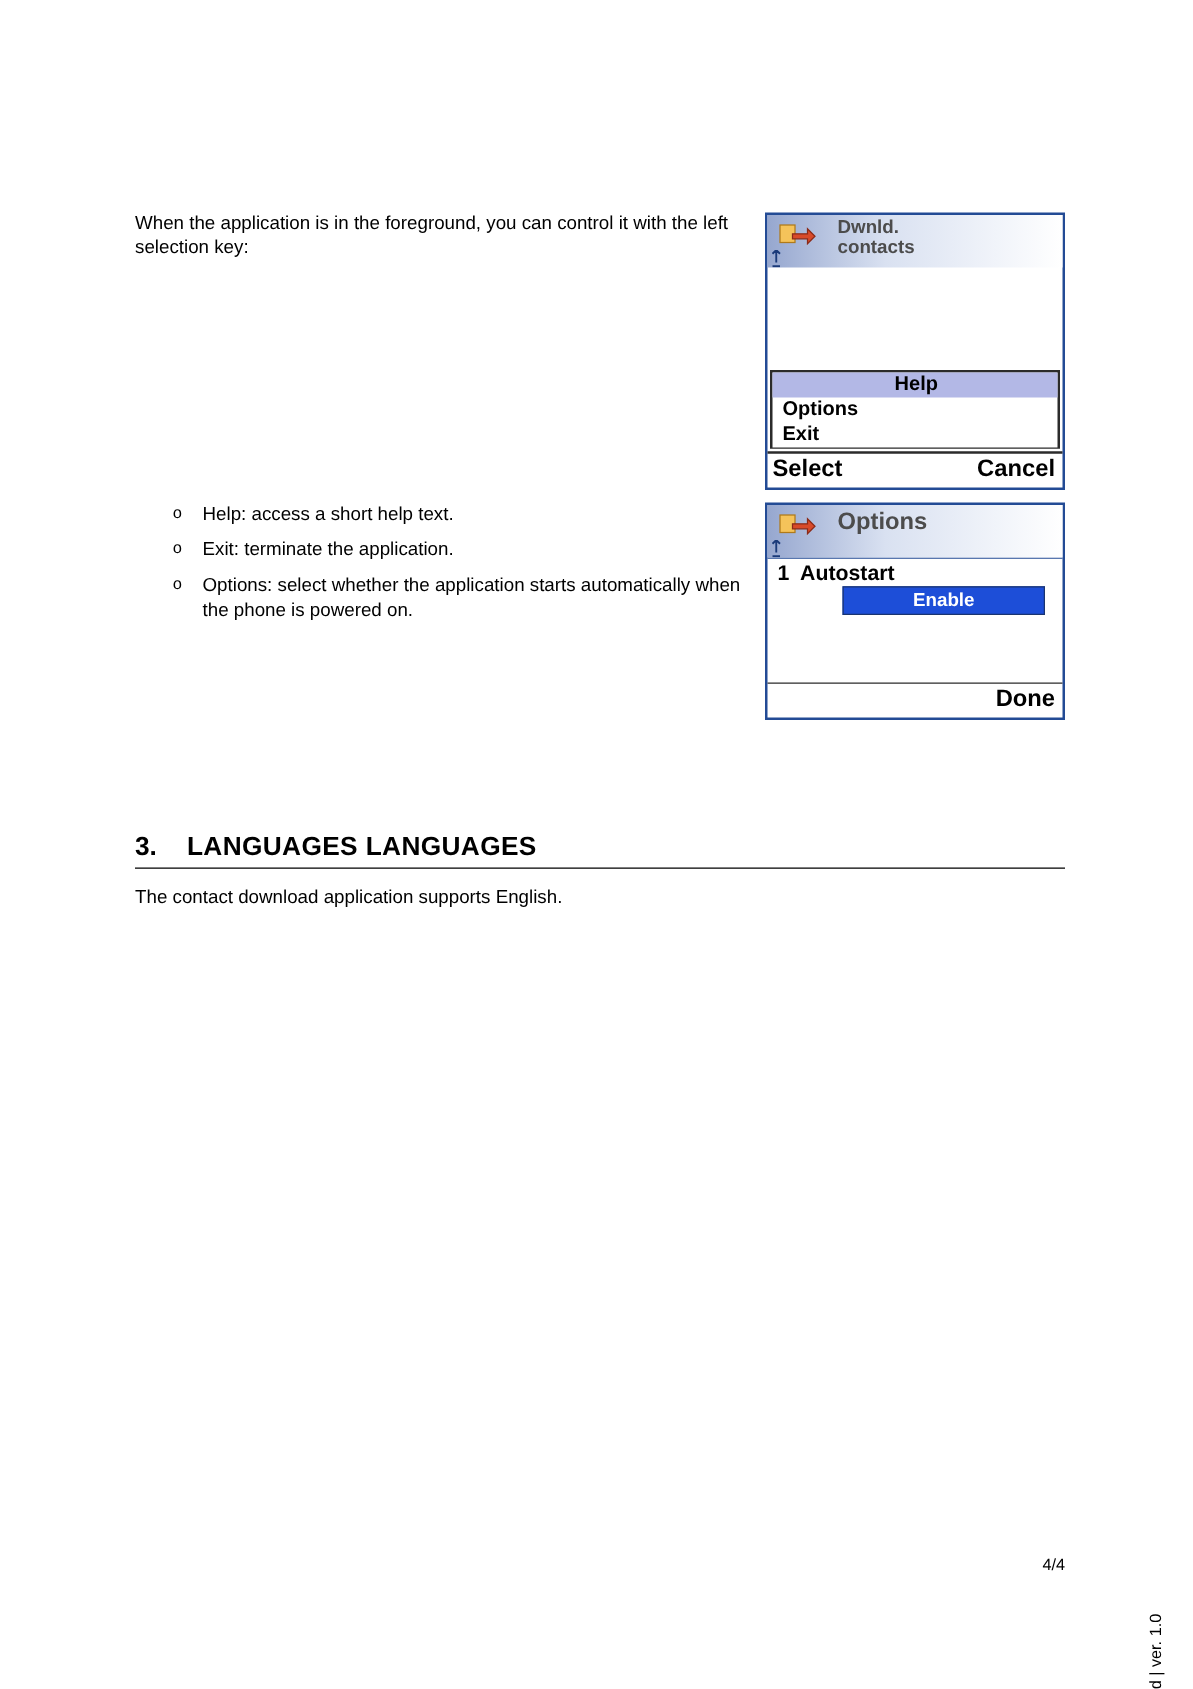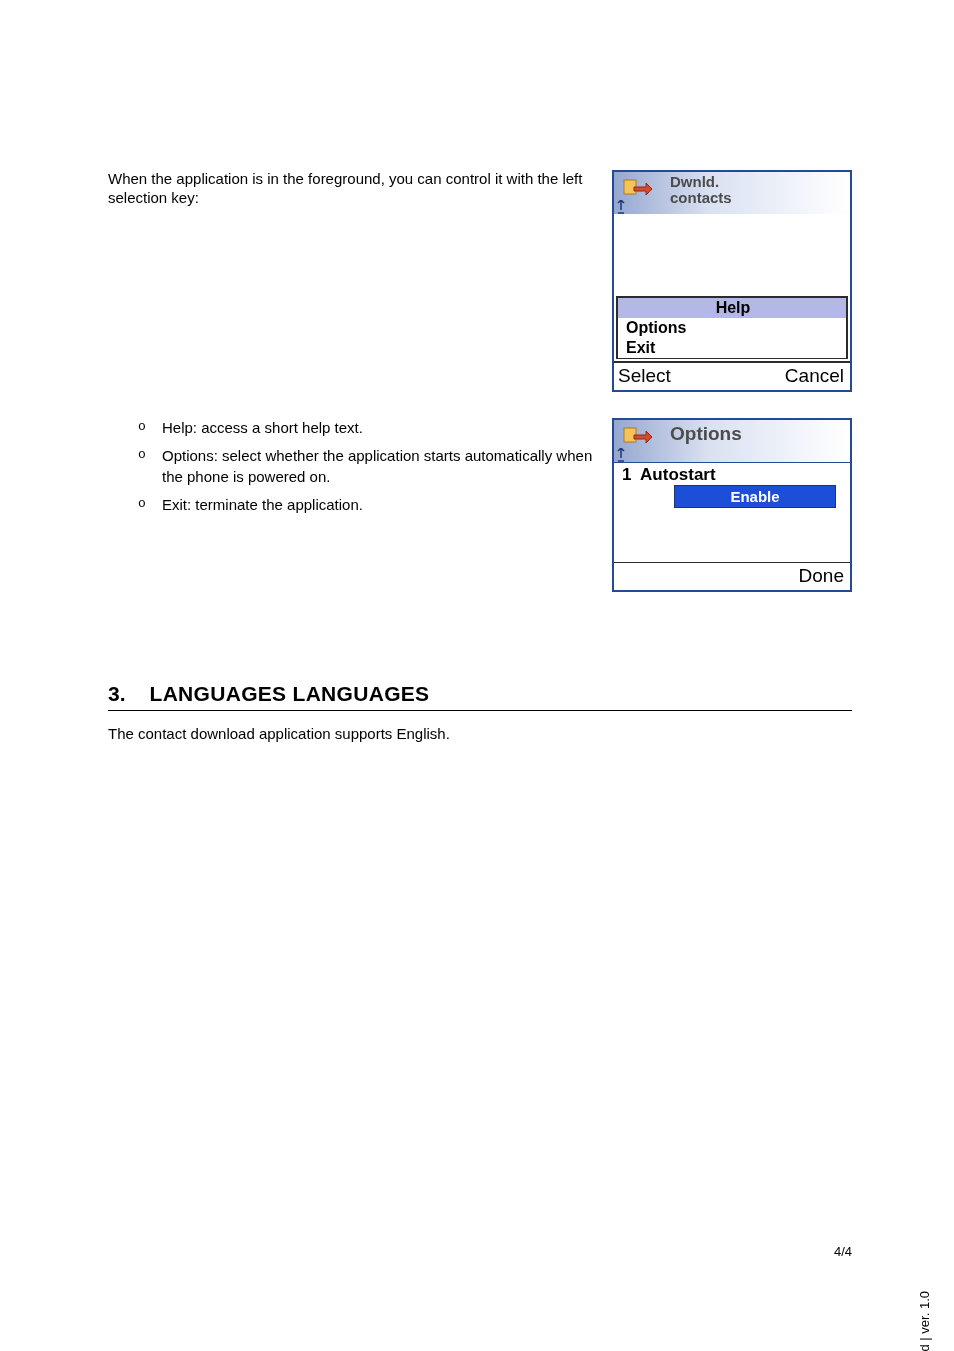--- a/index.html
+++ b/index.html
@@ -11,21 +11,21 @@
     position: relative;
     color: #000;
   }
   .content {
     padding: 170px 102px 0 108px;
   }
   .intro-row {
     display: flex;
     align-items: flex-start;
     gap: 28px;
-    margin-bottom: 26px;
+    margin-bottom: 10px;
   }
   .intro-text {
     flex: 1;
     font-size: 15px;
     line-height: 1.25;
   }
   .phone-screen {
     width: 240px;
     border: 2px solid #234b95;
     background: #fff;
@@ -71,21 +71,21 @@
   }
   .menu-box .menu-item.sel {
     background: #b3b8e6;
     text-align: center;
   }
   .softkeys {
     display: flex;
     justify-content: space-between;
     border-top: 2px solid #2b2b2b;
     font-size: 19px;
-    font-weight: normal;
+    font-weight: bold;
     padding: 2px 6px 3px 4px;
     font-stretch: condensed;
   }
   .options-body {
     padding: 2px 4px 4px 4px;
     border-top: 1px solid #234b95;
   }
   .opt-label {
     font-size: 17px;
     font-weight: bold;
@@ -200,22 +200,22 @@
       <div class="softkeys">
         <span>Select</span>
         <span>Cancel</span>
       </div>
     </div>
   </div>
 
   <div class="bullets-row">
     <ul class="bullets">
       <li>Help: access a short help text.</li>
+      <li>Exit: terminate the application.</li>
       <li>Options: select whether the application starts automatically when the phone is powered on.</li>
-      <li>Exit: terminate the application.</li>
     </ul>
 
     <div class="phone-screen options-screen">
       <div class="phone-header">
         <span class="icon">
           <svg viewBox="0 0 32 24" width="32" height="24">
             <rect x="2" y="4" width="12" height="14" fill="#f5c35a" stroke="#b07a1a"></rect>
             <path d="M12 11 L24 11 L24 7 L30 13 L24 19 L24 15 L12 15 Z" fill="#d84a2a" stroke="#8b2a18"></path>
           </svg>
         </span>

